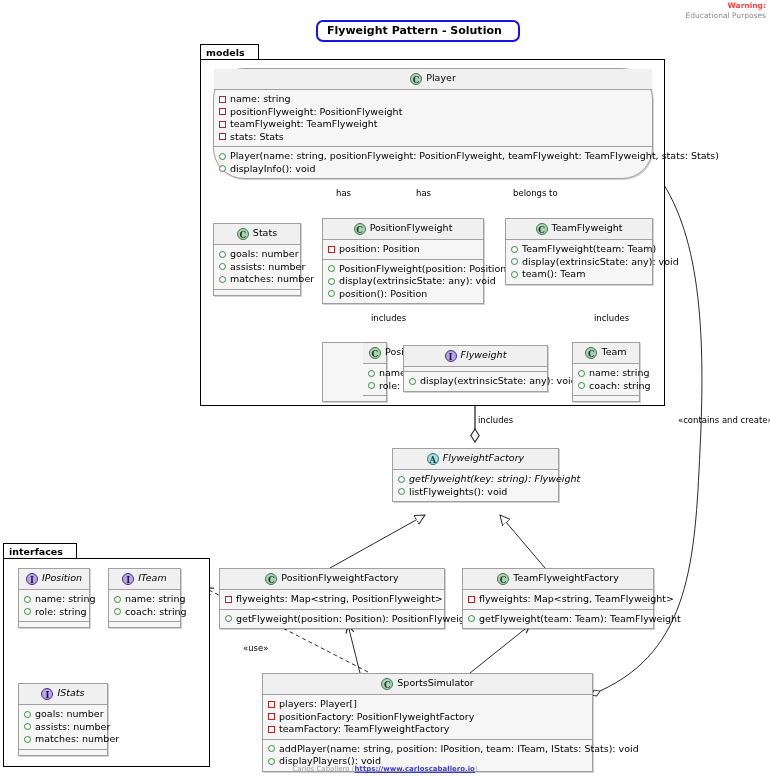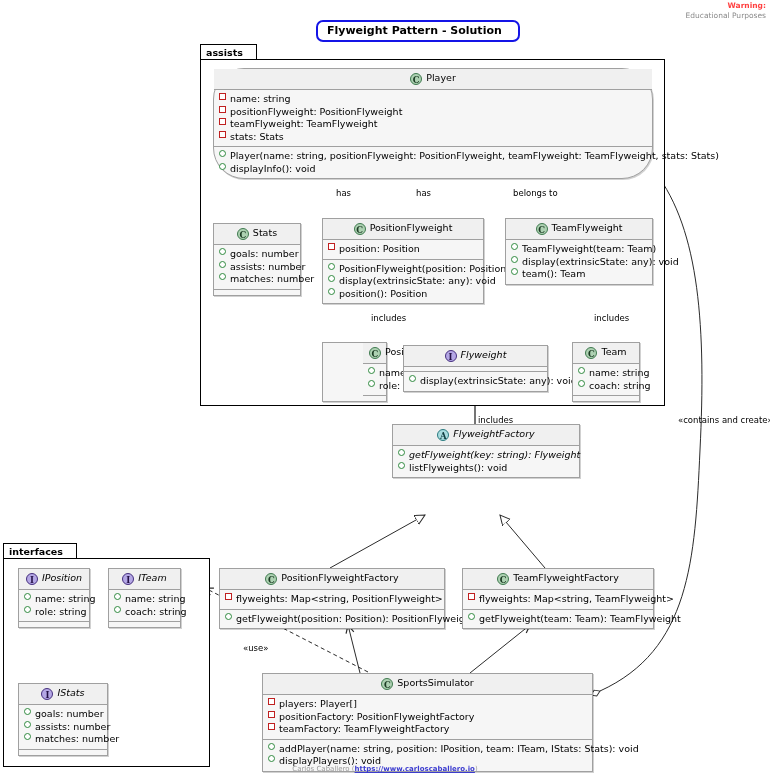--- a/index.html
+++ b/index.html
@@ -101,21 +101,21 @@
   .cbox .sect {
     border-bottom: 1px solid #a0a0a0;
     padding: 3px 5px 3px 5px;
   }
   .cbox .sect:last-child { border-bottom: none; }
   .cbox .sect.empty { height: 5px; padding: 0; }
   .cbox .row {
     white-space: nowrap;
     line-height: 12.5px;
     display: flex;
-    align-items: flex-start;
+    align-items: center;
   }
   .cbox .row .lbl { display:inline-block; }
   .italic { font-style: italic; }
 
   
   .ticon {
     display: inline-block;
     width: 12px; height: 12px;
     border-radius: 50%;
     font-size: 8.5px;
@@ -216,21 +216,21 @@
 
       <path d="M470,673 L530,625" marker-end="url(#openArrow)"></path>
 
       <path d="M368,672 L205,588" stroke-dasharray="4,3" marker-end="url(#openArrow)"></path>
 
       <path d="M655,172 C700,230 706,330 700,450 C695,560 690,650 600,691" marker-end="url(#hollowDiamond)"></path>
     </g>
   </svg>
 
   <div class="package" style="left:200px; top:44px; width:465px; height:362px;">
-    <div class="pkg-tab">assists</div>
+    <div class="pkg-tab">models</div>
     <div class="pkg-body" style="left:0; top:15px; width:465px; height:347px;"></div>
   </div>
 
   <div class="package" style="left:3px; top:543px; width:207px; height:224px;">
     <div class="pkg-tab">interfaces</div>
     <div class="pkg-body" style="left:0; top:15px; width:207px; height:209px;"></div>
   </div>
 
   <div class="node cbox" style="left:213px; top:68px; width:440px;border-radius:31px;">
     <div class="hdr">
@@ -373,21 +373,21 @@
           <span class="lbl">name: string</span>
         </div>
       <div class="row">
           <span class="vis pub"></span>
           <span class="lbl">coach: string</span>
         </div>
     </div>
     <div class="sect empty"></div>
   </div>
 
-  <div class="node cbox" style="left:392px; top:424px; width:188px;">
+  <div class="node cbox" style="left:392px; top:448px; width:167px;">
     <div class="hdr">
       <span class="ticon abst">A</span><span class="italic">FlyweightFactory</span>
     </div>
     <div class="sect">
       <div class="row">
           <span class="vis pub"></span>
           <span class="lbl italic">getFlyweight(key: string): Flyweight</span>
         </div>
       <div class="row">
           <span class="vis pub"></span>

